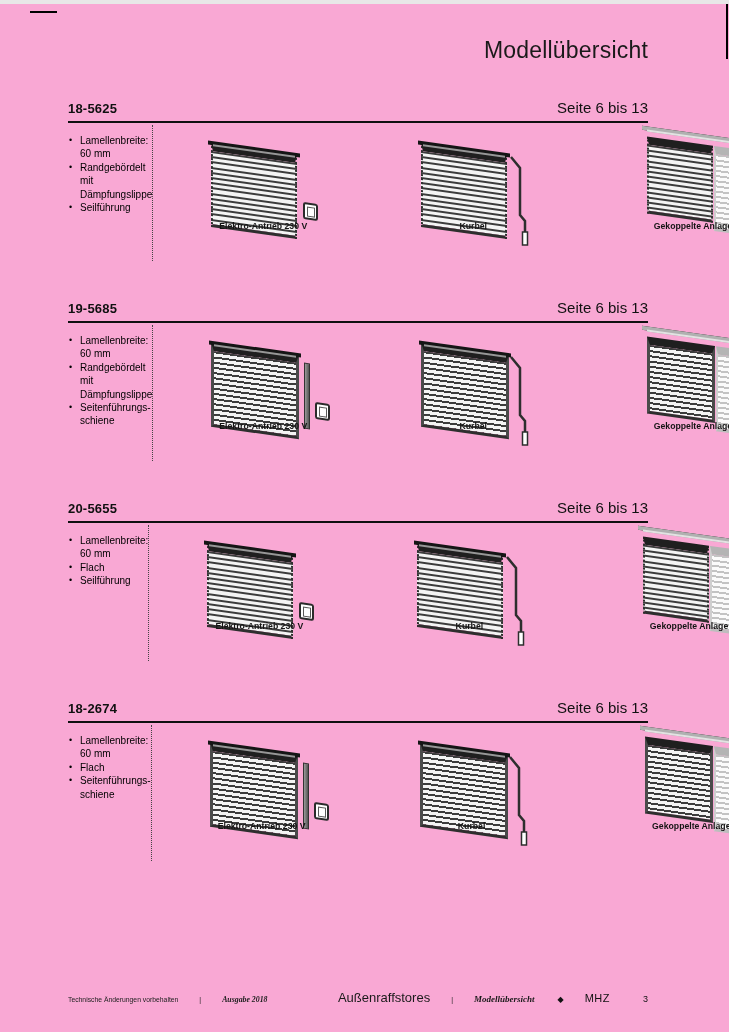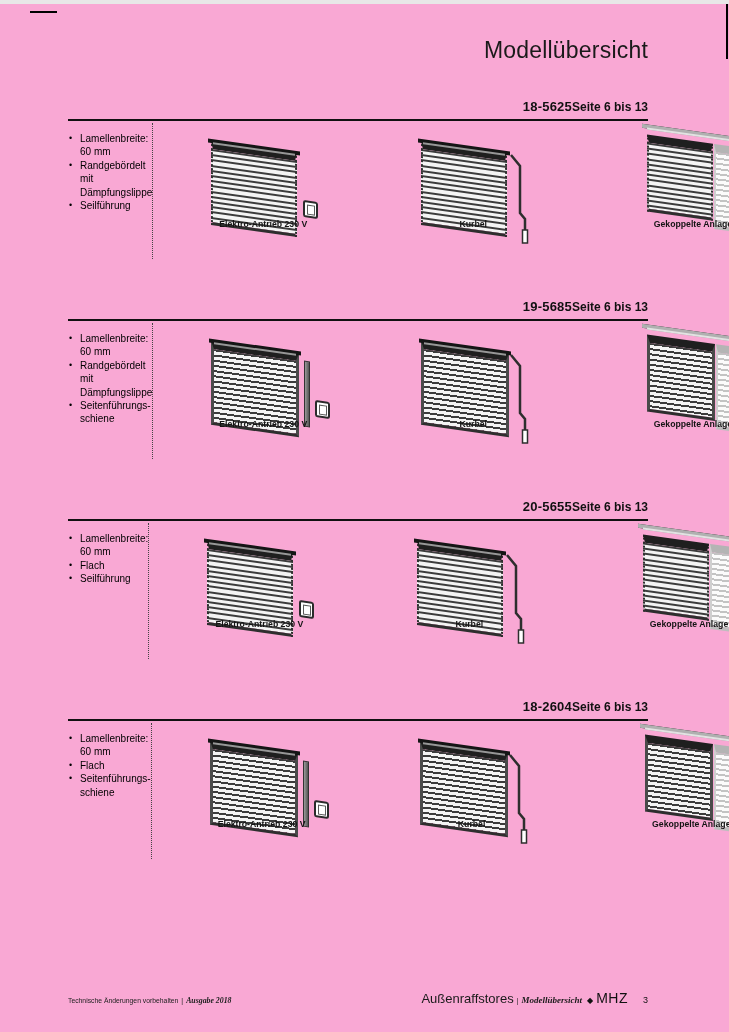--- a/index.html
+++ b/index.html
@@ -13,25 +13,25 @@
   .mark-tr { position:absolute; right:1px; top:0; width:2px; height:55px; background:#000; }
 
   .doc-title {
     position:absolute; top:33px; right:81px;
     font-size:23px; font-weight:400; letter-spacing:0.2px; color:#1a1a1a;
   }
 
   
   .model { position:absolute; left:68px; width:580px; }
   .sec-head {
-    display:flex; justify-content:flex-end; align-items:flex-end;
+    display:flex; justify-content:space-between; align-items:flex-end;
     border-bottom:2px solid #101010; padding-bottom:5px;
   }
   .code    { font-size:13px; font-weight:bold; letter-spacing:0.2px; }
-  .pageref { font-size:12px; font-weight:bold; }
+  .pageref { font-size:15px; font-weight:normal; }
 
   .sec-body { position:relative; display:flex; margin-top:2px; height:136px; }
 
   .bullets { width:93px; padding-top:9px; font-size:10px; line-height:13.4px; color:#000; }
   .bl { position:relative; padding-left:12px; }
   .bl::before { content:"•"; position:absolute; left:1px; top:0; font-size:9px; }
   .bl.cont::before { content:""; }
 
   .vsep { width:0; border-left:1.5px dotted #444; height:100%; }
 
@@ -91,28 +91,28 @@
   .crank { position:absolute; left:50%; margin-left:34px; top:12px; }
 
   .siderail {
     position:absolute; left:50%; margin-left:41px; top:22px;
     width:4px; height:64px; background:linear-gradient(90deg,#9a9a9a,#555);
     border:1px solid #333; transform:skewY(8deg);
   }
 
   
   .footer { position:absolute; left:68px; right:81px; top:986px; display:flex; justify-content:space-between; align-items:baseline; }
-  .foot-left, .foot-right { display:flex; align-items:baseline; }
+  .foot-left, .foot-right { display:flex; align-items:baseline;gap:18px; }
   .ft-sans-s { font-size:6.8px; color:#222; }
   .ft-bar    { font-size:7px; margin:0 3px; color:#222; }
   .ft-serif-s{ font-family:"Liberation Serif", serif; font-style:italic; font-weight:bold; font-size:7.8px; color:#222; }
   .ft-sans   { font-size:13px; color:#1a1a1a; }
   .ft-serif  { font-family:"Liberation Serif", serif; font-style:italic; font-weight:bold; font-size:9px; color:#1a1a1a; }
   .ft-diamond{ font-size:8px; margin:0 3px 0 5px; }
-  .ft-brand  { font-size:14px; letter-spacing:0.5px; }
+  .ft-brand  { font-size:11px; letter-spacing:0.5px; }
   .ft-page   { font-size:9px; margin-left:15px; }
 </style>
 </head>
 <body>
 
 <div class="page">
 
   <div class="mark-tl"></div>
   <div class="mark-tr"></div>
 
@@ -249,21 +249,21 @@
             </div>
           </div>
           <figcaption class="cap">Gekoppelte Anlage ohne Antrieb</figcaption>
         </figure>
       </div>
     </div>
   </section>
 
   <section class="model" style="top:695px">
     <div class="sec-head">
-      <span class="code">18-2604</span>
+      <span class="code">18-2674</span>
       <span class="pageref">Seite 6 bis 13</span>
     </div>
     <div class="sec-body">
       <div class="bullets">
         <div class="bl">Lamellenbreite:</div>
         <div class="bl cont">60 mm</div>
         <div class="bl">Flach</div>
         <div class="bl">Seitenführungs-</div>
         <div class="bl cont">schiene</div>
       </div>

